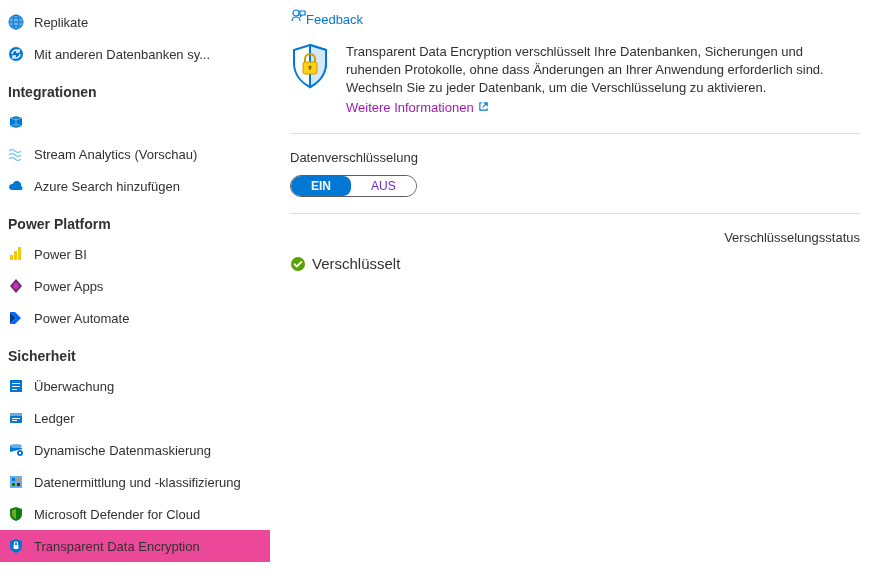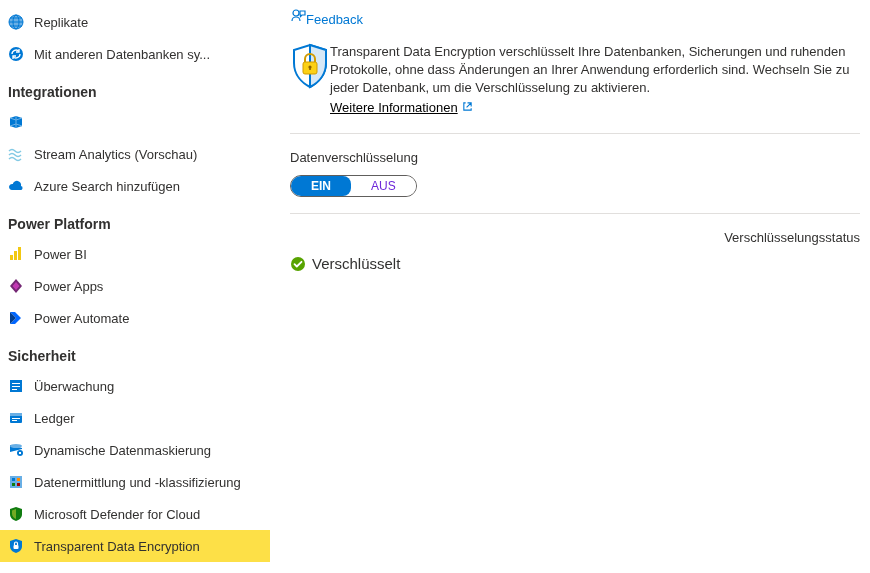--- a/index.html
+++ b/index.html
@@ -33,21 +33,21 @@
     display: flex;
     align-items: center;
     height: 32px;
     padding: 0 10px 0 8px;
     cursor: pointer;
     gap: 10px;
     white-space: nowrap;
     overflow: hidden;
     text-overflow: ellipsis;
   }
-  .nav-item.selected { background: #fde047; }
+  .nav-item.selected { background: #ec4899; }
   .nav-item .icon-slot {
     width: 16px;
     height: 16px;
     flex: 0 0 16px;
     display: flex;
     align-items: center;
     justify-content: center;
   }
   .nav-item .label {
     flex: 1;
@@ -63,42 +63,42 @@
     display: inline-flex;
     align-items: flex-end;
     gap: 0;
     color: #0078d4;
     padding: 8px 0 10px 0;
     cursor: pointer;
     font-size: 13px;
   }
   .info-box {
     display: flex;
+    gap: 16px;
     padding: 6px 0 16px 0;
     border-bottom: 1px solid #e1dfdd;
   }
   .shield-icon-slot {
     flex: 0 0 40px;
     display: flex;
     align-items: flex-start;
     justify-content: center;
   }
   .info-text {
     font-size: 13px;
     line-height: 18px;
     color: #323130;
   }
   .more-link {
-    color: #000000;
+    color: #a21caf;
     cursor: pointer;
     display: inline-flex;
     align-items: center;
     gap: 4px;
     margin-top: 2px;
-    text-decoration: underline;
   }
   .section-block {
     padding: 16px 0 16px 0;
     border-bottom: 1px solid #e1dfdd;
   }
   .section-block:last-child { border-bottom: none; text-align: right; }
   .section-label {
     font-size: 13px;
     color: #323130;
     margin-bottom: 10px;

